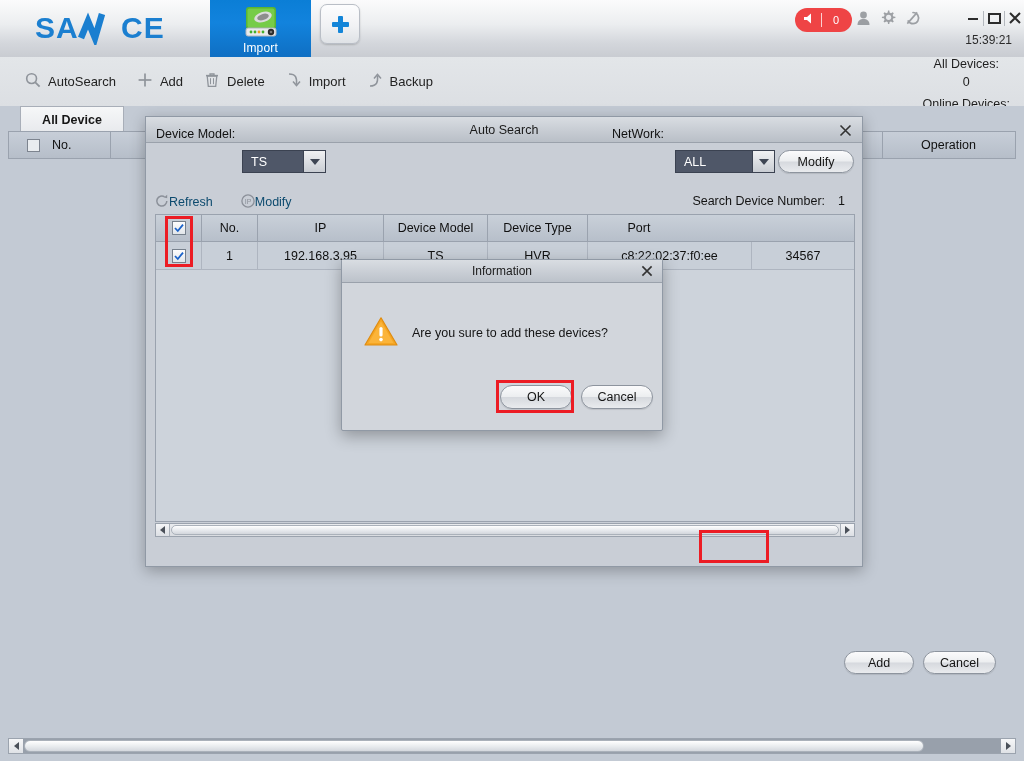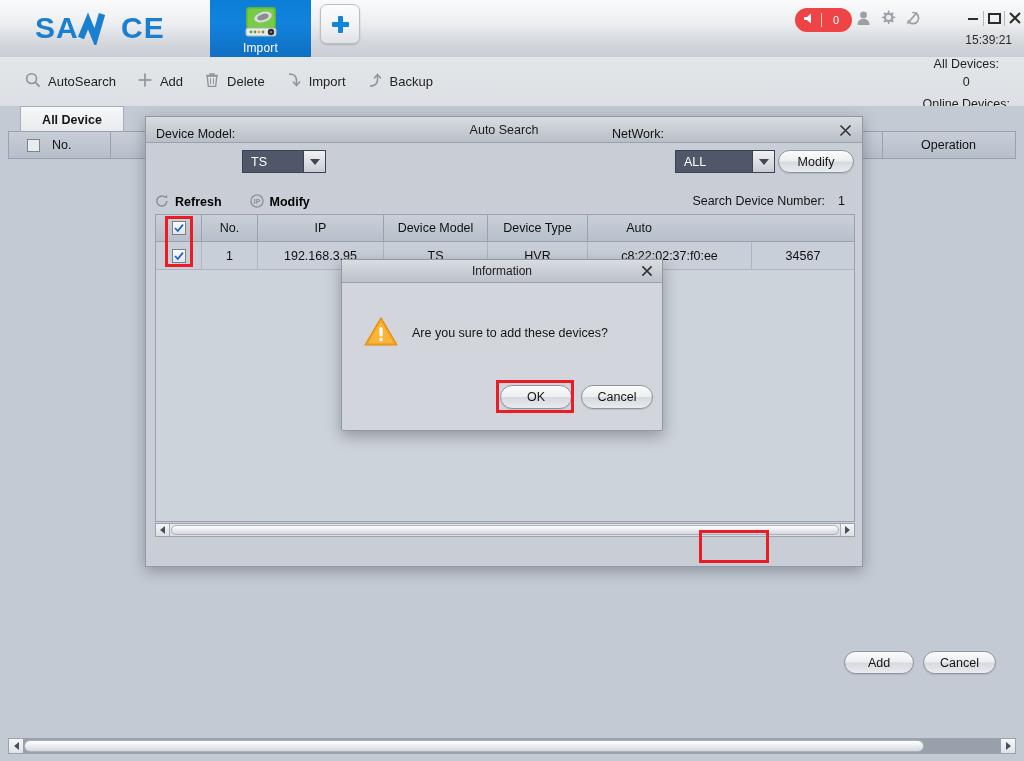--- a/index.html
+++ b/index.html
@@ -147,21 +147,21 @@
   .btn{
     border:1px solid #8d949e;border-radius:12px;
     background:linear-gradient(to bottom,#fbfbfc 0%,#eceef0 48%,#d6d9de 52%,#e9ebee 100%);
     display:flex;align-items:center;justify-content:center;
     font-size:12.5px;color:#151515;cursor:pointer;box-sizing:border-box;
     box-shadow:0 1px 1px rgba(0,0,0,.10);
   }
   #btn-search{position:absolute;left:632px;top:33px;width:76px;height:23px;}
 
   .dlg-row2{position:absolute;left:9px;top:72px;width:700px;height:26px;display:flex;align-items:center;}
-  .mini-act{display:flex;align-items:center;gap:6px;cursor:pointer;font-size:12.5px;color:#000000;font-weight:bold;}
+  .mini-act{display:flex;align-items:center;cursor:pointer;font-size:12.5px;color:#0c4a6e;}
   .mini-act.modify{margin-left:28px;}
   .sdn{position:absolute;right:10px;top:5px;font-size:12.5px;color:#141414;}
 
   .table-wrap{
     position:absolute;left:9px;top:97px;width:700px;height:308px;
     background:#cdd3db;border:1px solid #9aa2ae;box-sizing:border-box;overflow:hidden;
   }
   .tbl-head{height:27px;display:flex;background:linear-gradient(to bottom,#c9d0d9,#b7bfca);
     border-bottom:1px solid #9aa2ae;box-sizing:border-box;}
   .th{
@@ -480,21 +480,21 @@
           <span class="cb">
             <svg width="10" height="10" viewBox="0 0 10 10">
                 <path d="M1,5 L3.8,8 L9,1.6" stroke="#1a62c9" stroke-width="1.8" fill="none"></path>
               </svg>
           </span>
         </div>
         <div class="th c-no">No.</div>
         <div class="th c-ip">IP</div>
         <div class="th c-dm">Device Model</div>
         <div class="th c-dt">Device Type</div>
-        <div class="th c-port">Auto</div>
+        <div class="th c-port">Port</div>
       </div>
 
       <div class="tbl-row">
         <div class="td c-chk">
           <span class="cb">
             <svg width="10" height="10" viewBox="0 0 10 10">
                 <path d="M1,5 L3.8,8 L9,1.6" stroke="#1a62c9" stroke-width="1.8" fill="none"></path>
               </svg>
           </span>
         </div>

